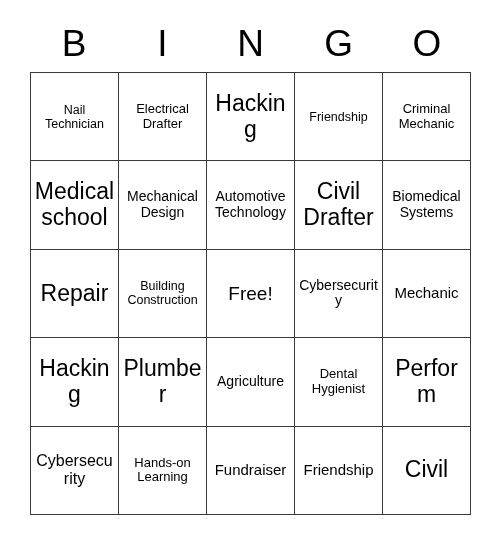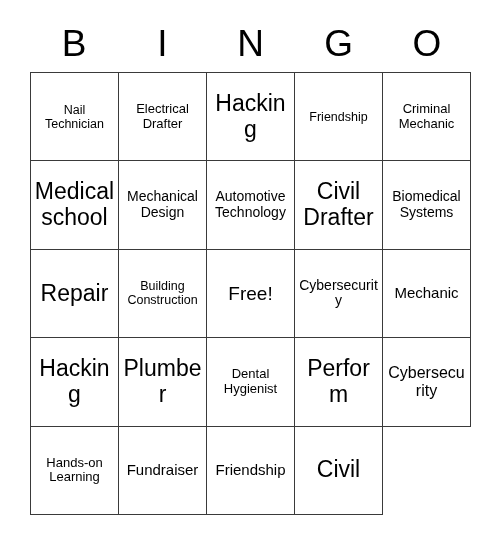--- a/index.html
+++ b/index.html
@@ -155,20 +155,23 @@
       <span class="cell-text fs-l">Mechanic</span>
     </div>
 
     <div class="cell">
       <span class="cell-text fs-xxl">Hacking</span>
     </div>
     <div class="cell">
       <span class="cell-text fs-xxl">Plumber</span>
     </div>
     <div class="cell">
+      <span class="cell-text fs-m">Agriculture</span>
+    </div>
+    <div class="cell">
       <span class="cell-text fs-xl">Dental Hygienist</span>
     </div>
     <div class="cell">
       <span class="cell-text fs-xxl">Perform</span>
     </div>
 
     <div class="cell">
       <span class="cell-text fs-xs">Cybersecurity</span>
     </div>
     <div class="cell">

